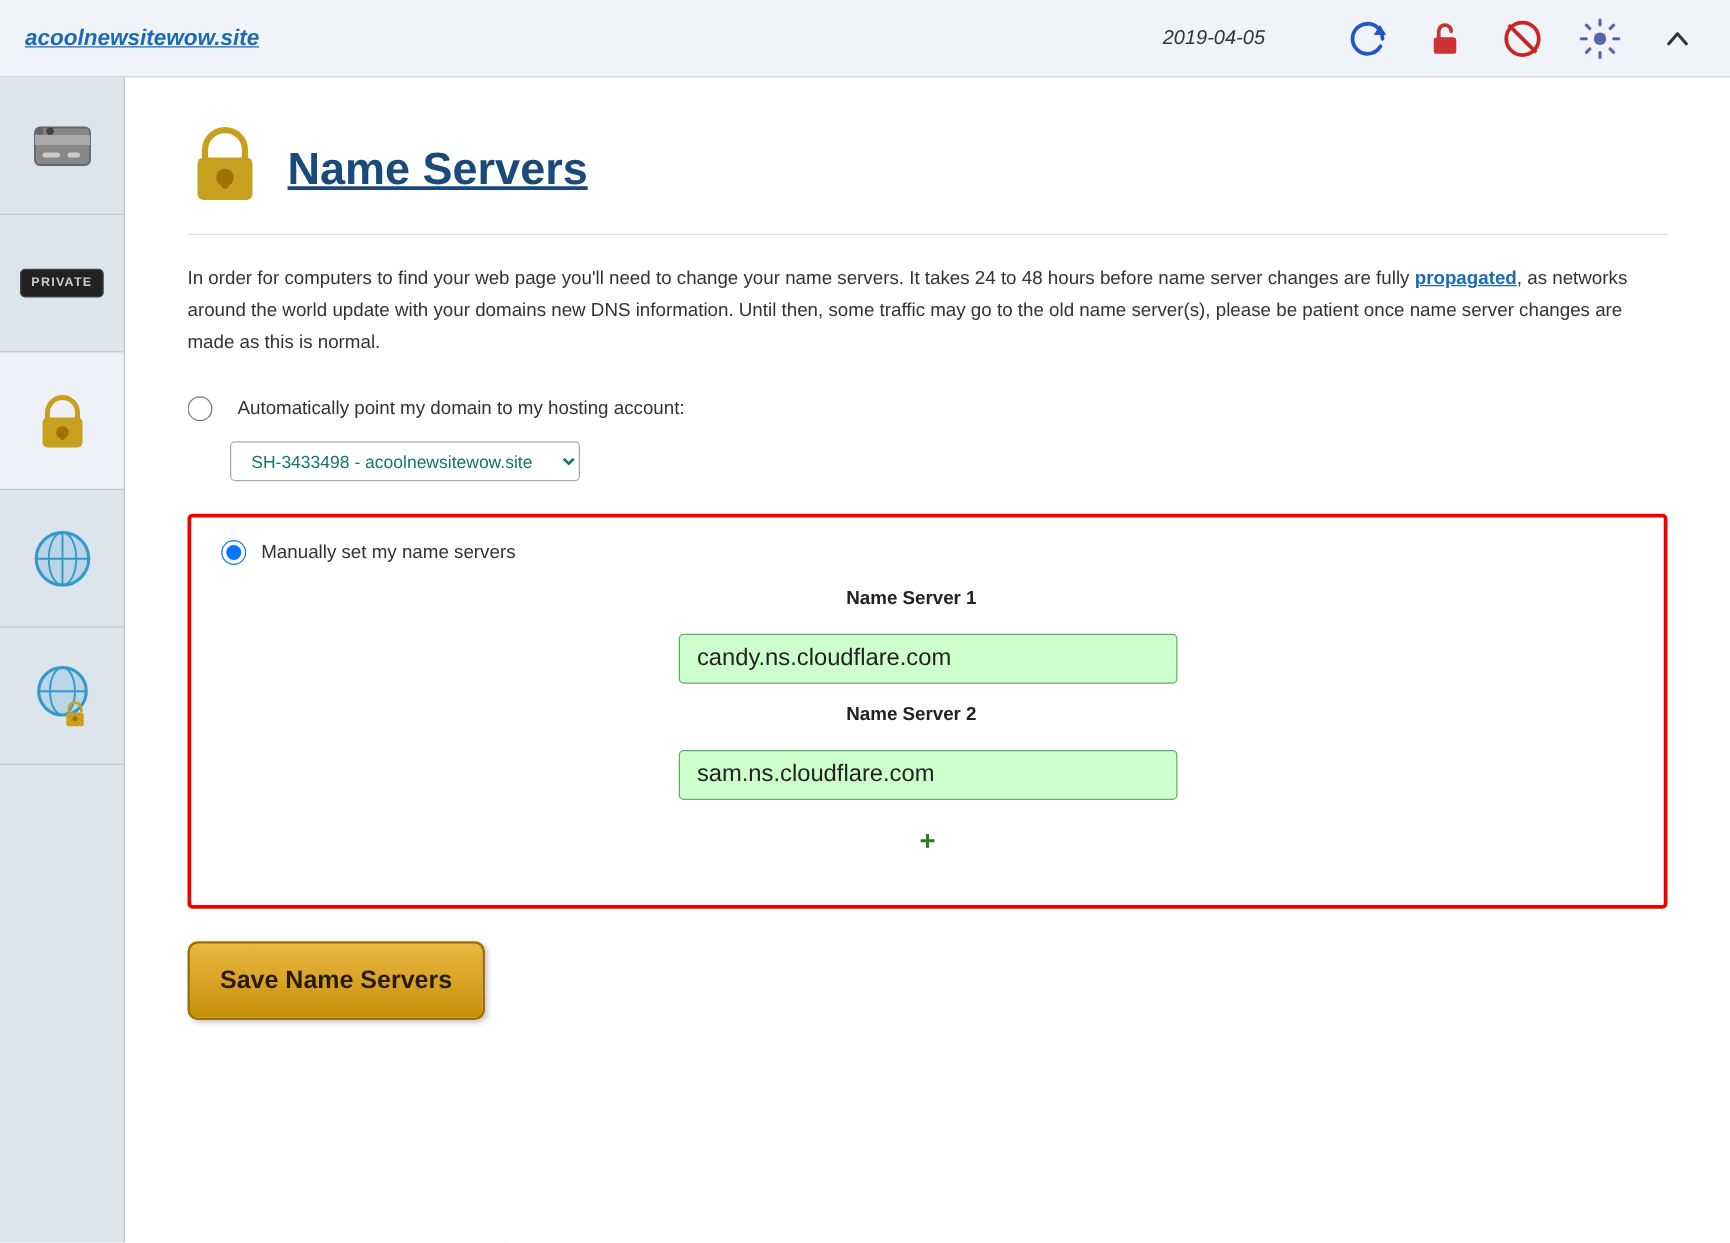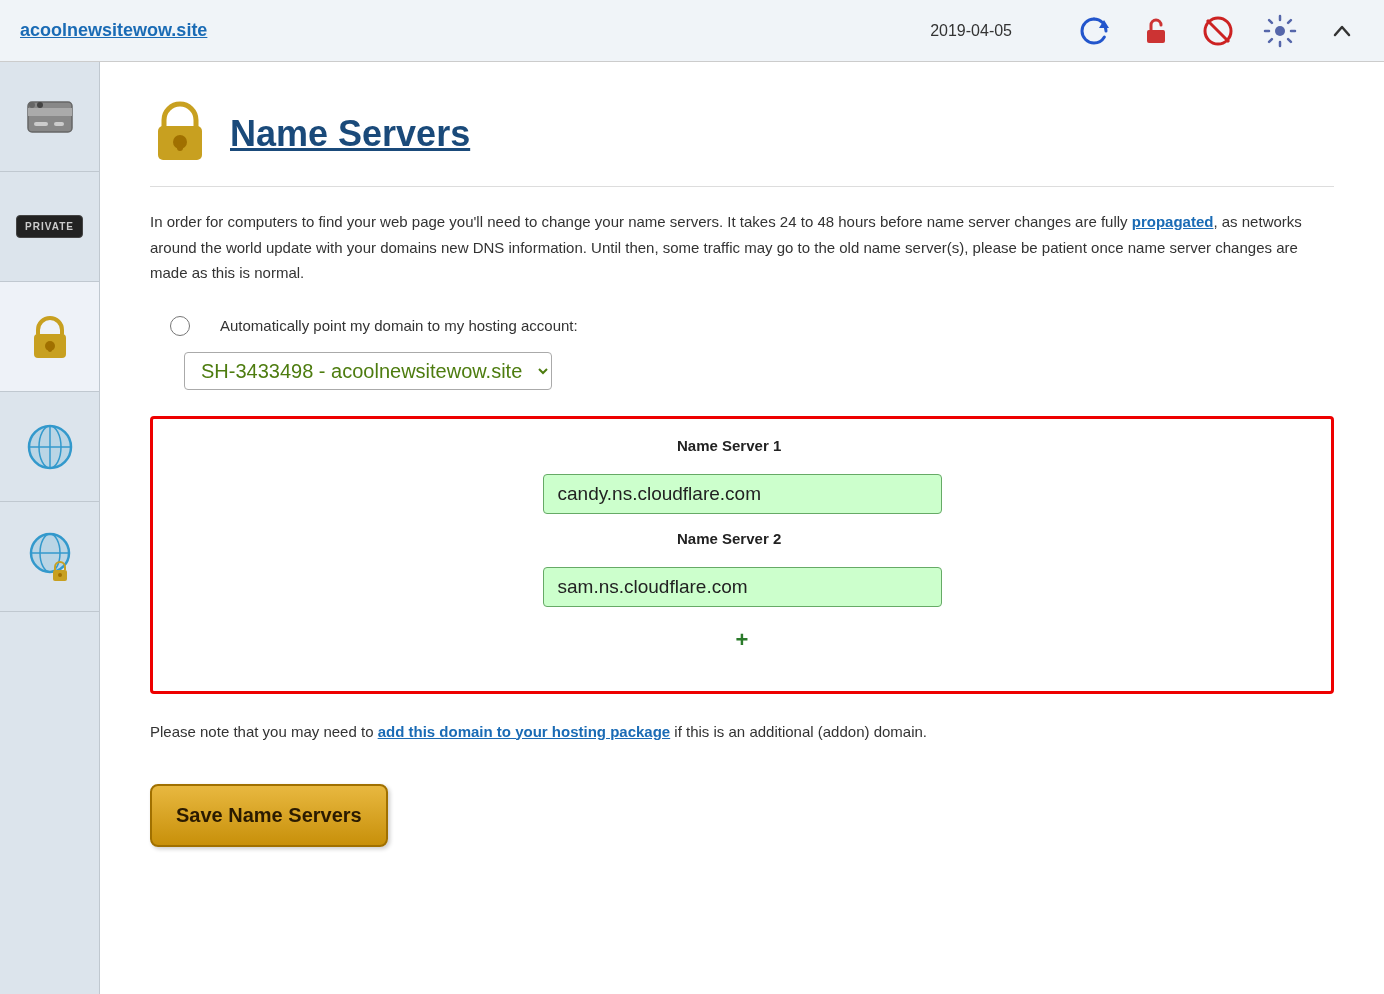--- a/index.html
+++ b/index.html
@@ -12,20 +12,21 @@
     }
 
     
     .top-bar {
       display: flex;
       align-items: center;
       background: #f0f4f8;
       border-bottom: 1px solid #ccc;
       height: 62px;
       padding: 0 20px;
+      font-style: italic;
     }
     .top-bar-domain {
       font-size: 18px;
       font-weight: bold;
       color: #1a6bb5;
       text-decoration: underline;
       cursor: pointer;
       margin-right: auto;
     }
     .top-bar-date {
@@ -117,42 +118,41 @@
       color: #1a6bb5;
       font-weight: bold;
       text-decoration: underline;
       cursor: pointer;
     }
 
     
     .option-row {
       display: flex;
       align-items: center;
-      gap: 30px;
+      gap: 20px;
       margin-bottom: 16px;
       font-size: 15px;
       color: #333;
-      margin-left: 20px;
     }
     .radio-input {
       width: 20px;
       height: 20px;
       cursor: pointer;
     }
 
     
     .hosting-select {
       margin-left: 34px;
       margin-bottom: 26px;
       padding: 6px 12px;
-      font-size: 20px;
+      font-size: 14px;
       border: 1px solid #aaa;
       border-radius: 4px;
       background: #fff;
-      color: #4d7c0f;
+      color: #0f766e;
       cursor: pointer;
       min-width: 280px;
     }
 
     
     .manual-ns-box {
       border: 3px solid #e00;
       border-radius: 4px;
       padding: 18px 24px 22px 24px;
       margin-bottom: 26px;
@@ -356,35 +356,36 @@
       <label>Automatically point my domain to my hosting account:</label>
     </div>
     <div>
       <select class="hosting-select">
         <option>SH-3433498 - acoolnewsitewow.site</option>
       </select>
     </div>
 
     
     <div class="manual-ns-box">
+      <div class="manual-ns-header">
+        <input type="radio" class="radio-input" name="ns-option" checked="" style="">
+        <label>Manually set my name servers</label>
+      </div>
 
       <div class="ns-row">
         <span class="ns-label">Name Server 1</span>
         <input type="text" class="ns-input" value="candy.ns.cloudflare.com" style="">
       </div>
 
       <div class="ns-row">
         <span class="ns-label">Name Server 2</span>
         <input type="text" class="ns-input" value="sam.ns.cloudflare.com" style="">
         <button class="add-ns-btn">+</button>
       </div>
     </div>
 
     
-    <p class="note-text">
-      <span>Please note that you may need to </span><a>add this domain to your hosting package</a><span> if this is an additional (addon) domain.</span>
-    </p>
 
     
     <button class="save-btn">Save Name Servers</button>
 
   </div>
 </div>
 
 </body></html>

